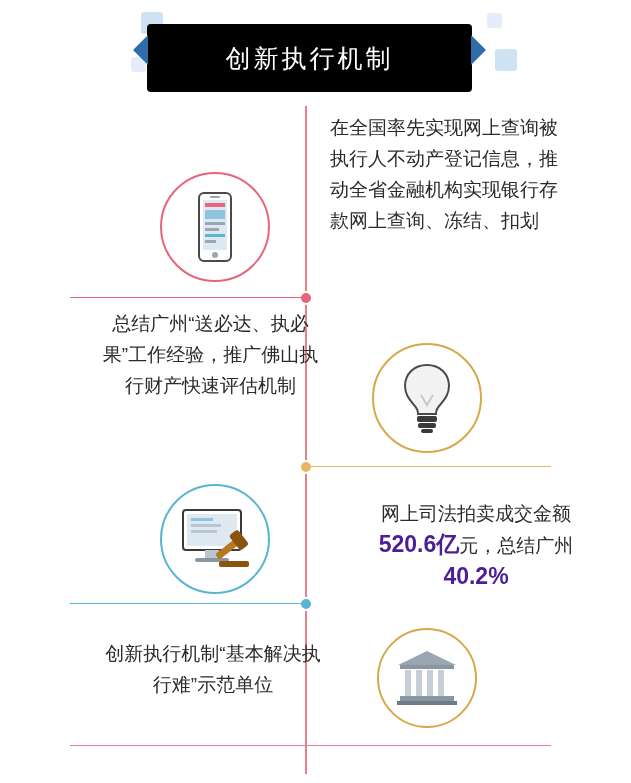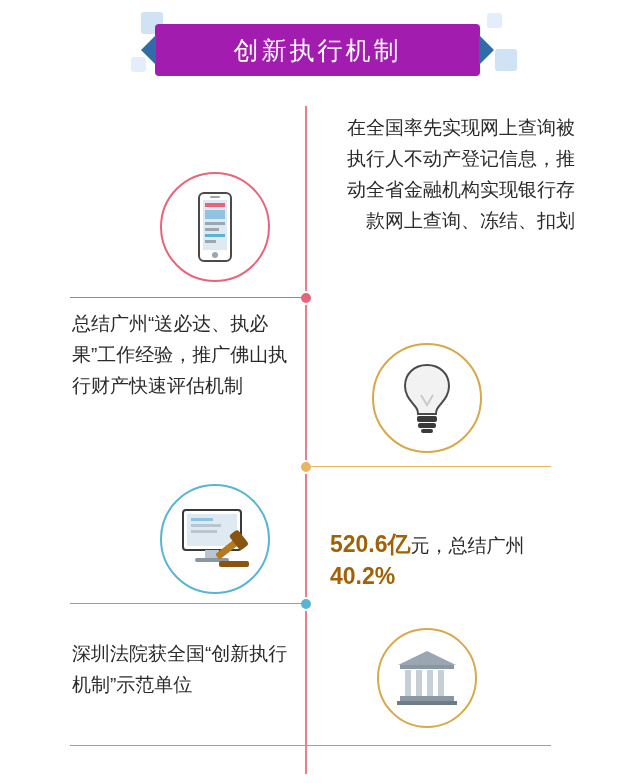--- a/index.html
+++ b/index.html
@@ -15,25 +15,25 @@
     position: relative;
   }
 
   
   .header {
     position: relative;
     height: 100px;
   }
   .header-banner {
     position: absolute;
-    left: 155px;
+    left: 147px;
     top: 24px;
     width: 325px;
-    height: 52px;
-    background: #a21caf;
+    height: 68px;
+    background: #000000;
     border-radius: 4px;
     display: flex;
     align-items: center;
     justify-content: center;
   }
   .header-banner::before {
     content: "";
     position: absolute;
     left: -14px;
     top: 11px;
@@ -101,22 +101,22 @@
   .rd-1 { left: 70px;  top: 297px; width: 235px; background: #e8647a; }
   .rd-2 { left: 306px; top: 466px; width: 245px; background: #e8b562; }
   .rd-3 { left: 70px;  top: 603px; width: 235px; background: #5ab4d4; }
   .rd-4 { left: 70px;  top: 745px; width: 481px; background: #e8808c; }
 
   .text-block {
     font-size: 19px;
     line-height: 31px;
     color: #2b2b2b;
   }
-  .text-center { text-align: right; }
-  .text-left { text-align: left; }
+  .text-center { text-align: left; }
+  .text-left { text-align: center; margin-left: 26px; }
 
   
   .circle {
     border-radius: 50%;
     border: 2px solid #cccccc;
     display: flex;
     align-items: center;
     justify-content: center;
     box-sizing: border-box;
   }
@@ -145,21 +145,21 @@
 
   
   .row3-icon { position: absolute; left: 160px; top: 484px; }
   .row3-text {
     position: absolute;
     left: 330px;
     top: 498px;
     width: 240px;
   }
   .hl {
-    color: #a16207;
+    color: #4c1d95;
     font-size: 23px;
     font-weight: bold;
   }
 
   
   .row4-text {
     position: absolute;
     left: 72px;
     top: 638px;
     width: 230px;
@@ -229,26 +229,26 @@
     <rect x="30" y="44" width="14" height="8" fill="#b9c6d2"></rect>
     <rect x="20" y="52" width="34" height="4" rx="2" fill="#8a97a3"></rect>
     <g transform="rotate(-38 52 44)">
       <rect x="40" y="40" width="26" height="7" rx="2" fill="#b5791f"></rect>
       <rect x="62" y="34" width="11" height="19" rx="3" fill="#8a5310"></rect>
     </g>
     <rect x="44" y="55" width="30" height="6" rx="2" fill="#8a5310"></rect>
   </svg>
 </div>
 <div class="row3-text text-block text-left">
-  <br>
+  <span>网上司法拍卖成交金额</span><br>
   <span class="hl">520.6亿</span><span>元，总结广州</span><br>
   <span class="hl">40.2%</span>
 </div>
 
-<div class="row4-text text-block text-left">深圳法院获全国“创新执行机制”示范单位</div>
+<div class="row4-text text-block text-left">创新执行机制“基本解决执行难”示范单位</div>
 <div class="row4-icon circle circle-gold2">
   <svg width="62" height="58" viewBox="0 0 62 58">
     <polygon points="31,2 60,16 2,16" fill="#9aa7b2"></polygon>
     <rect x="4" y="16" width="54" height="4" fill="#8a97a3"></rect>
     <rect x="9" y="21" width="6" height="26" fill="#c6ced6"></rect>
     <rect x="20" y="21" width="6" height="26" fill="#c6ced6"></rect>
     <rect x="31" y="21" width="6" height="26" fill="#c6ced6"></rect>
     <rect x="42" y="21" width="6" height="26" fill="#c6ced6"></rect>
     <rect x="4" y="47" width="54" height="5" fill="#8a97a3"></rect>
     <rect x="1" y="52" width="60" height="4" fill="#6f7c88"></rect>

